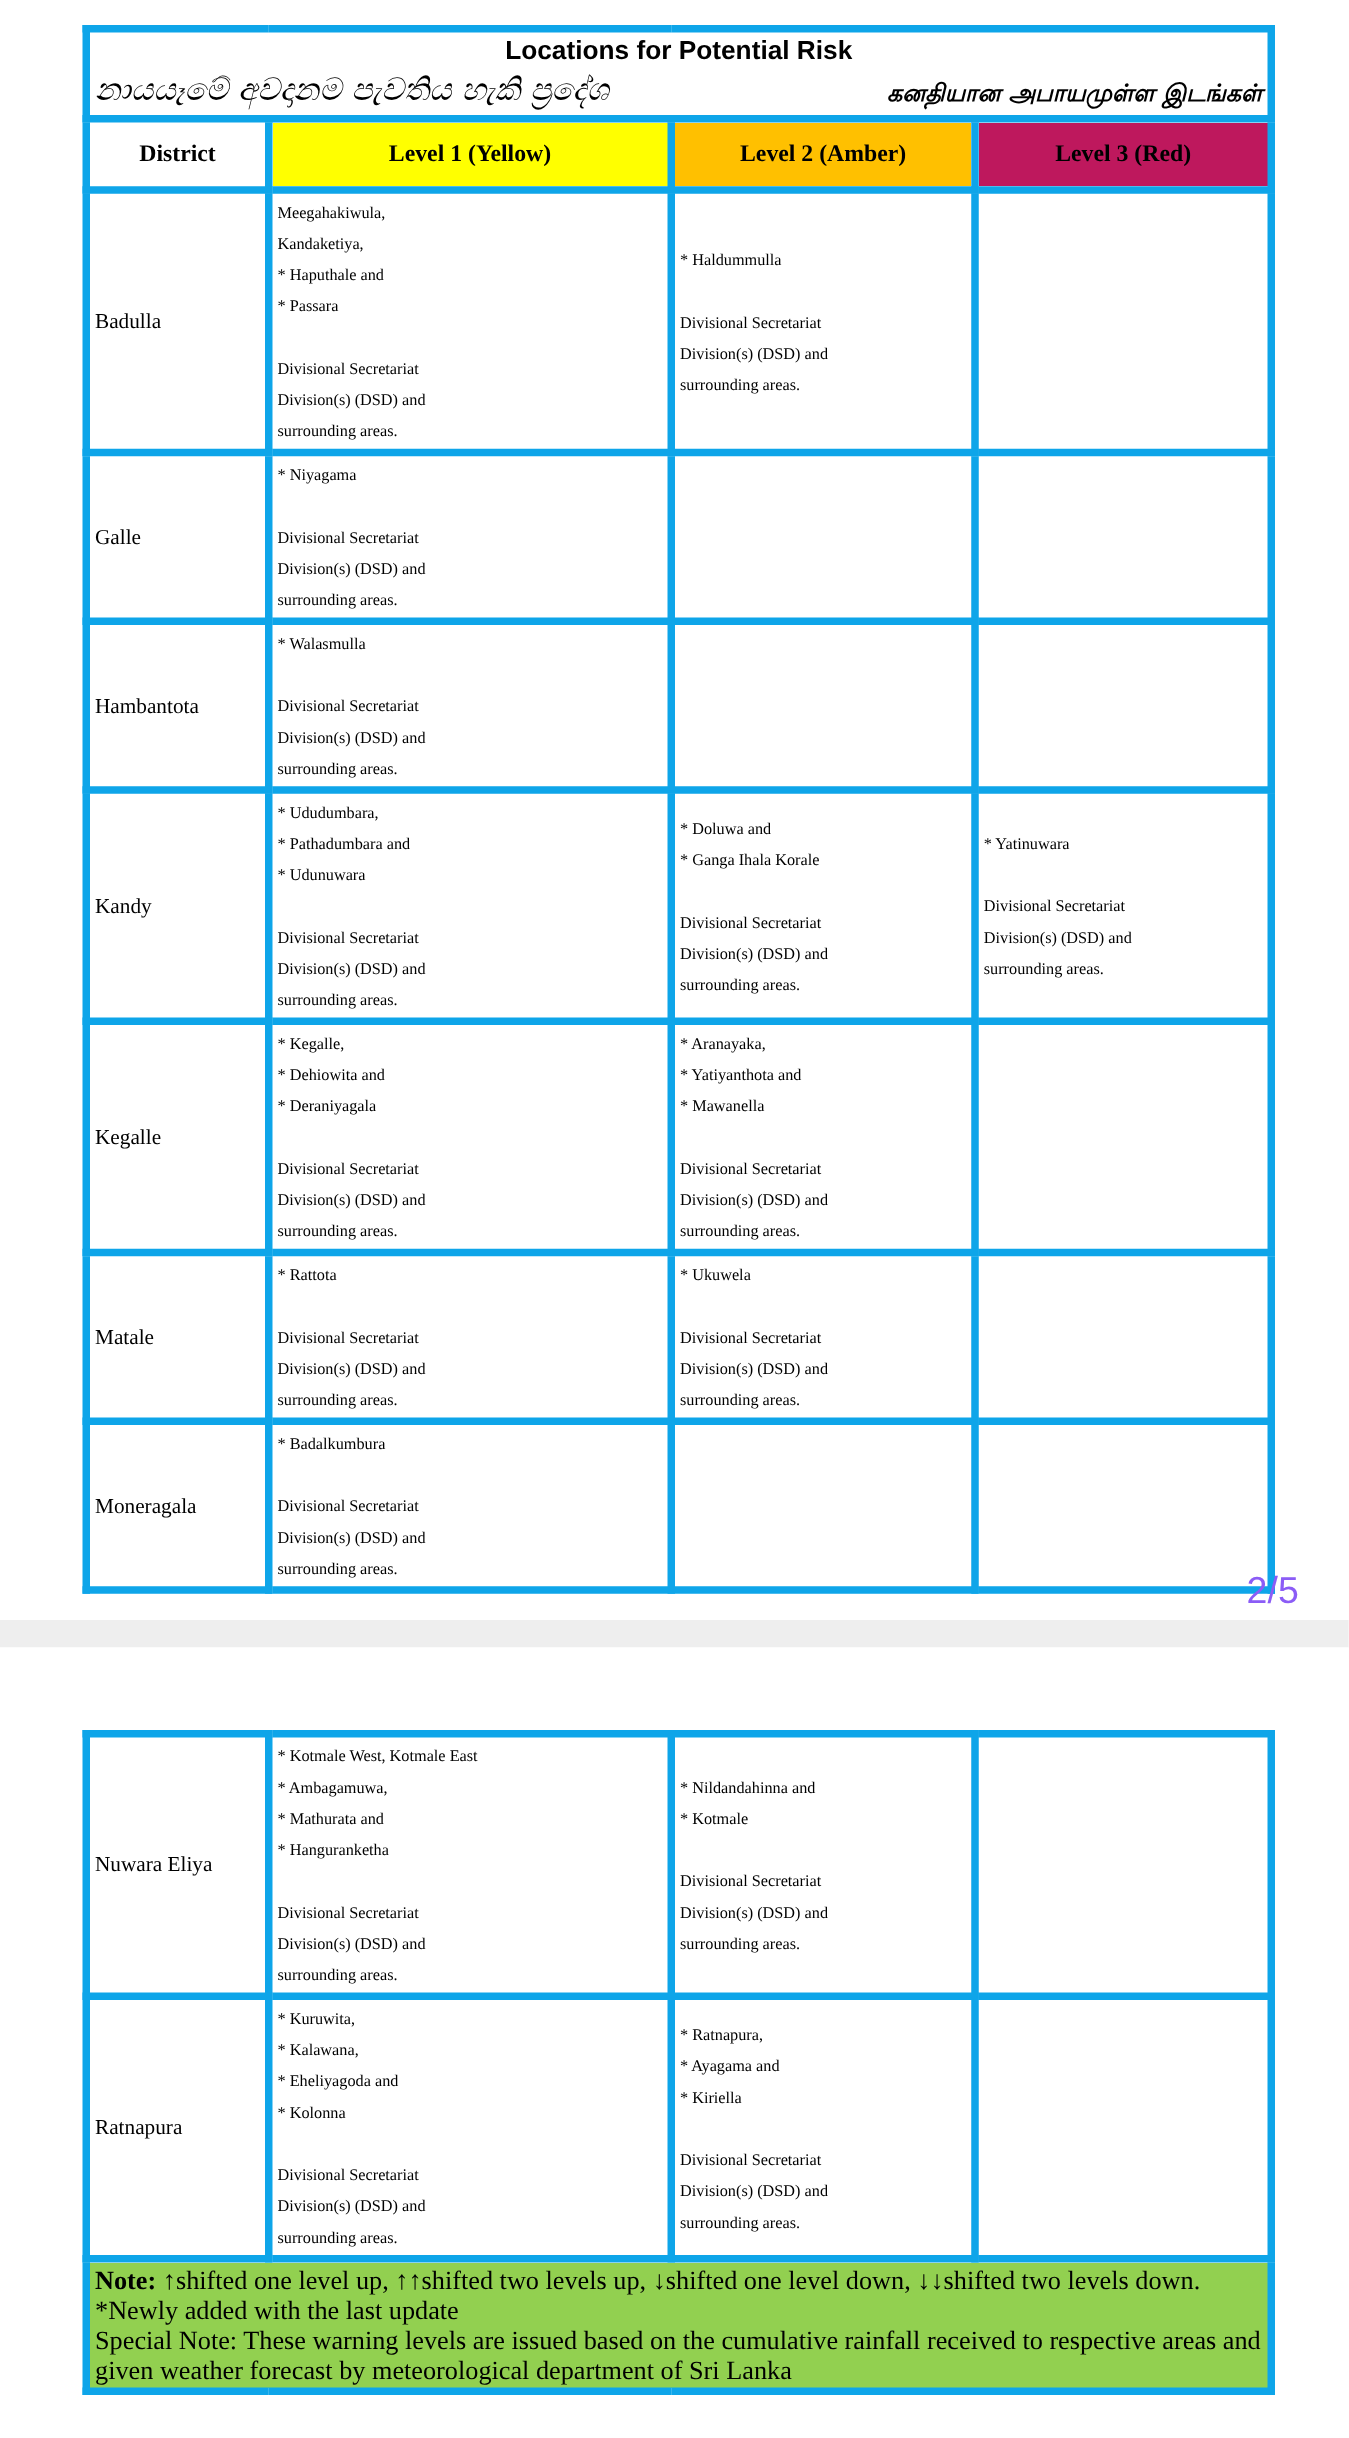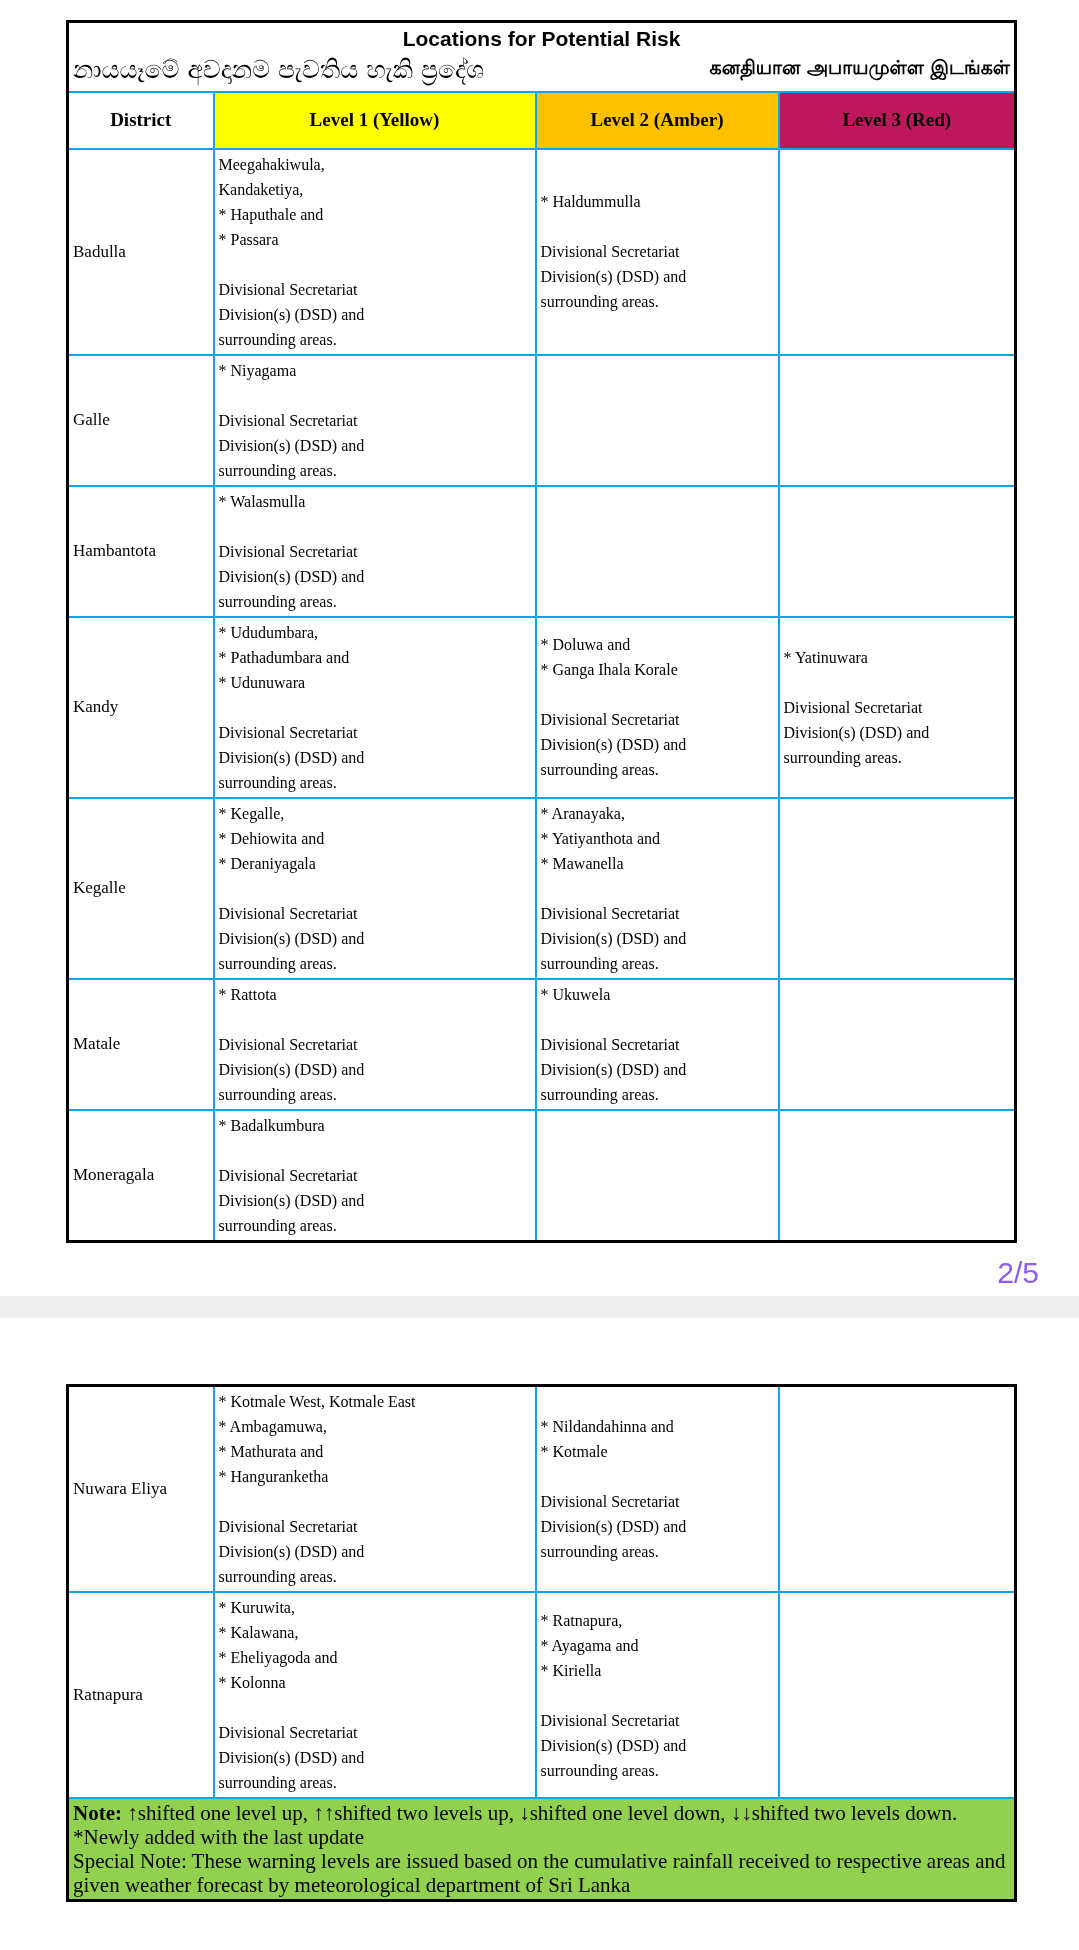--- a/index.html
+++ b/index.html
@@ -16,60 +16,61 @@
   .page3 { padding-top: 66px; }
 
   table.risk {
     border-collapse: collapse;
     table-layout: fixed;
     margin-left: 66px;
     width: 948px;
     border: 3px solid #000;
   }
   table.risk td, table.risk th {
-    border: 2px solid #0ea5e9;
+    border: 6px solid #0ea5e9;
     padding: 2px 4px;
     vertical-align: middle;
     text-align: left;
     overflow: hidden;
   }
 
   
   td.titlecell { padding: 2px 6px 4px 6px; height: 70px; }
   .title-en {
     font-family: "Liberation Sans", sans-serif;
     font-weight: bold;
     font-size: 21px;
     text-align: center;
     line-height: 26px;
   }
   .title-l2 {
     display: flex;
     justify-content: space-between;
-    align-items: flex-start;
+    align-items: flex-end;
     font-family: "DejaVu Sans", sans-serif;
+    font-style: italic;
   }
   .title-si { font-size: 25px; line-height: 36px; }
   .title-ta { font-size: 19px; font-weight: bold; line-height: 30px; }
 
   
   tr.hdr th {
     text-align: center;
     font-weight: bold;
     font-size: 19px;
     height: 57px;
   }
   th.col-district { background: #ffffff; }
   th.col-l1 { background: #ffff00; }
   th.col-l2 { background: #ffc000; }
   th.col-l3 { background: #be185d; }
 
   
   td.district { font-size: 17px; line-height: 22px; }
-  td.lvl { font-size: 16px; }
+  td.lvl { font-size: 13px; }
   td.lvl .ln { line-height: 25px; white-space: nowrap; }
 
   
   td.note {
     background: #92d050;
     font-size: 21px;
     line-height: 24px;
     padding: 2px 5px;
   }
   .note-line b { font-weight: bold; }

